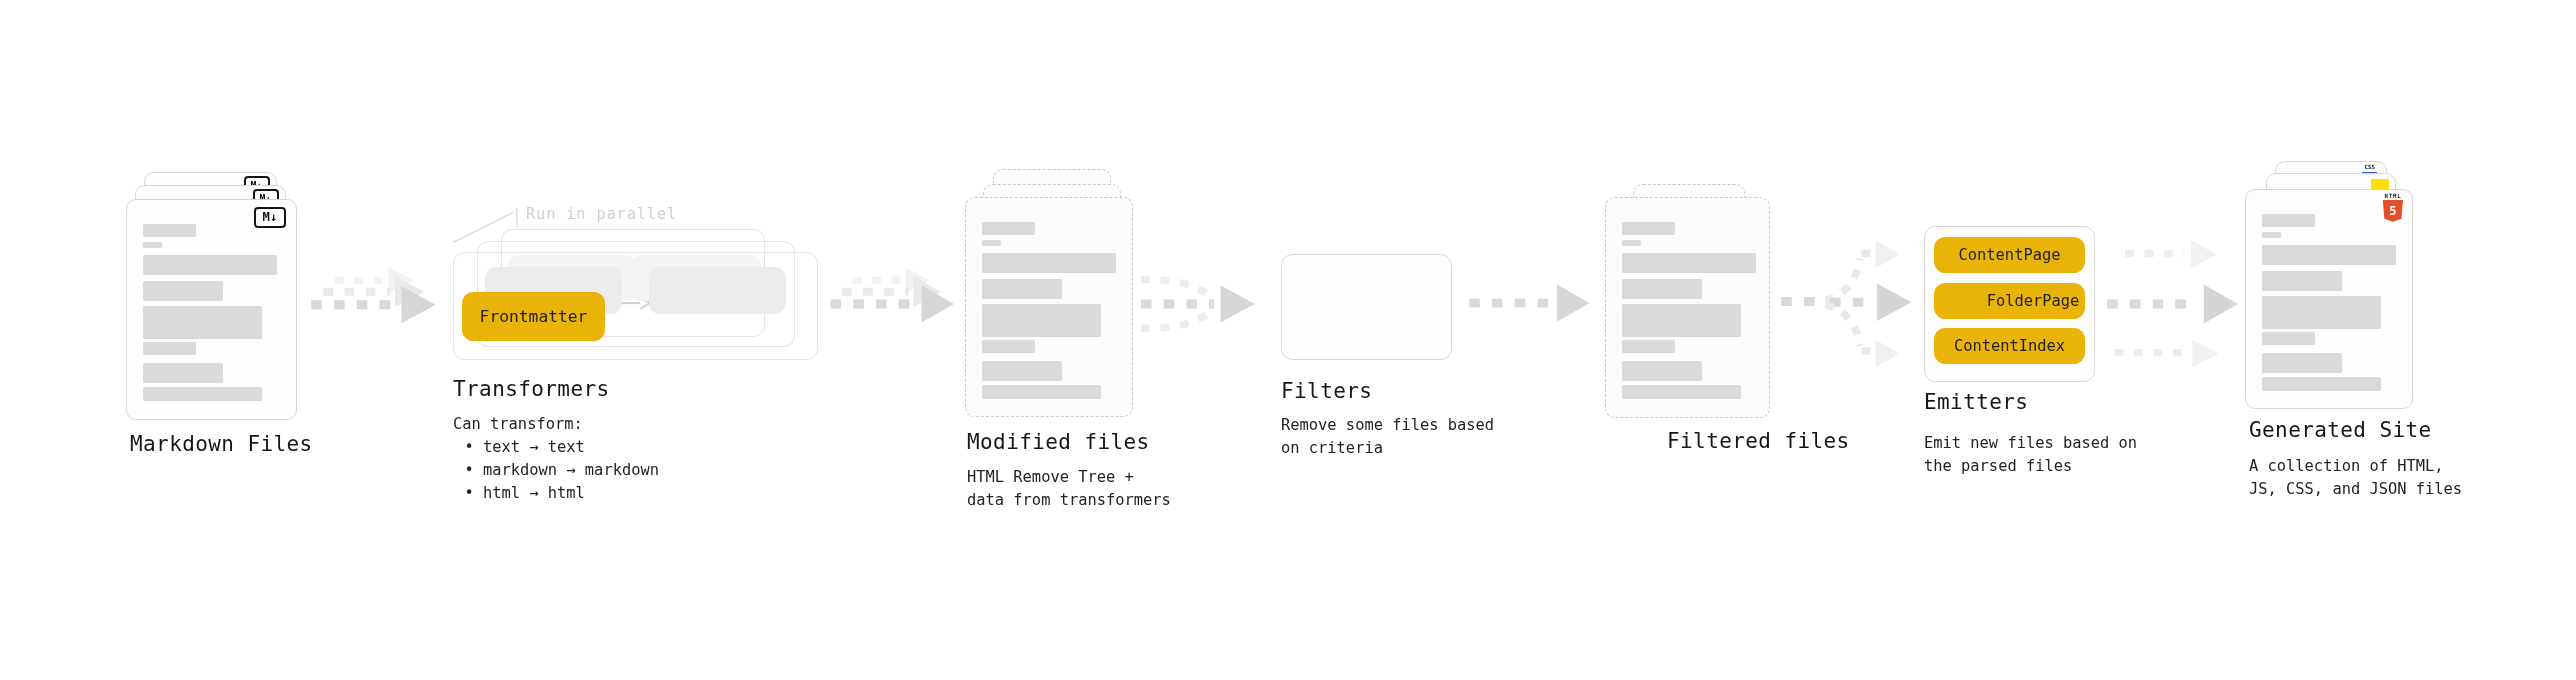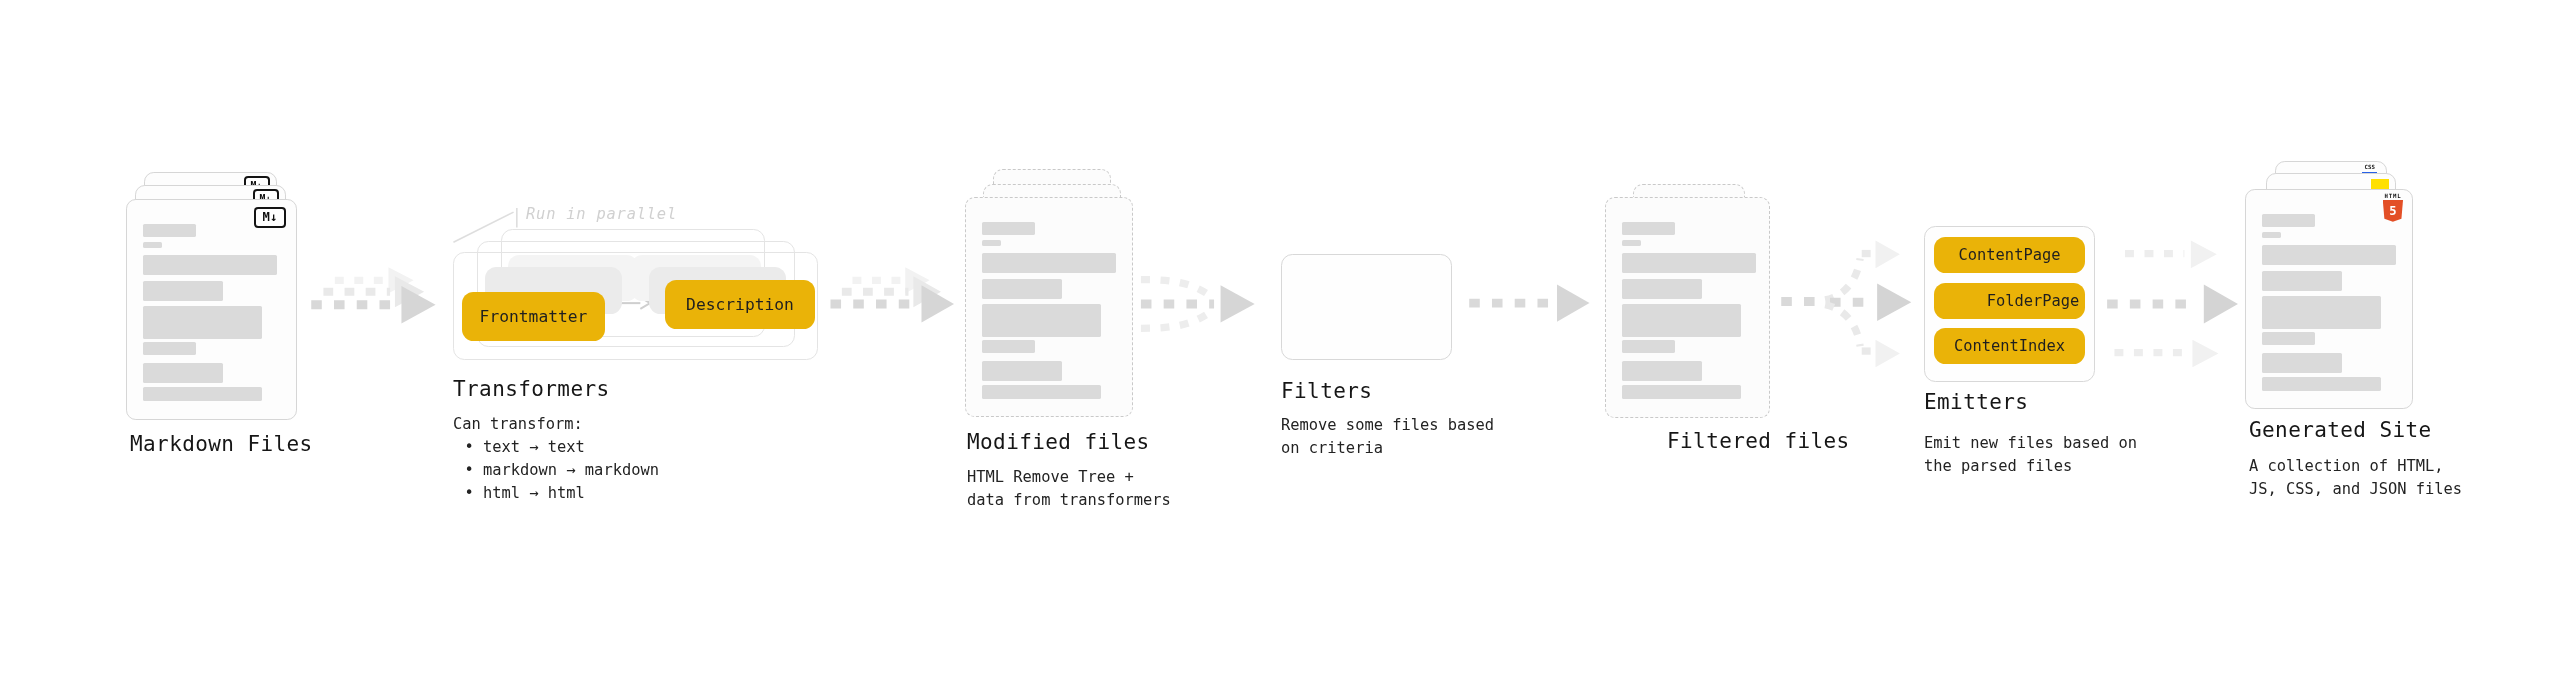--- a/index.html
+++ b/index.html
@@ -140,23 +140,22 @@
 
   <div class="outline-box" style="left:501px;top:229px;width:264px;height:108px;"></div>
   <div class="outline-box" style="left:477px;top:241px;width:318px;height:106px;"></div>
   <div class="outline-box" style="left:453px;top:252px;width:365px;height:108px;"></div>
 
   <div class="pill ghost2" style="left:508px;top:255px;width:130px;height:46px;"></div>
   <div class="pill ghost2" style="left:631px;top:255px;width:130px;height:46px;"></div>
   <div class="pill ghost1" style="left:485px;top:267px;width:137px;height:47px;"></div>
   <div class="pill ghost1" style="left:649px;top:267px;width:137px;height:47px;"></div>
   <div class="pill" style="left:462px;top:292px;width:143px;height:49px;">Frontmatter</div>
-  <div class="pill" style="left:665px;top:280px;width:150px;height:49px;">Description</div>
-
-  <div class="annotation" style="left:526px;top:205px;font-style:italic;">Run in parallel</div>
+
+  <div class="annotation" style="left:526px;top:205px;">Run in parallel</div>
 
   <div class="section-label" style="left:453px;top:377px;">Transformers</div>
   <div class="section-desc" style="left:453px;top:413px;">
     <div>Can transform:</div>
     <div class="bullet">• text → text</div>
     <div class="bullet">• markdown → markdown</div>
     <div class="bullet">• html → html</div>
   </div>
 
   <div class="card dashed" style="left:993px;top:169px;width:118px;height:32.5px;"></div>

